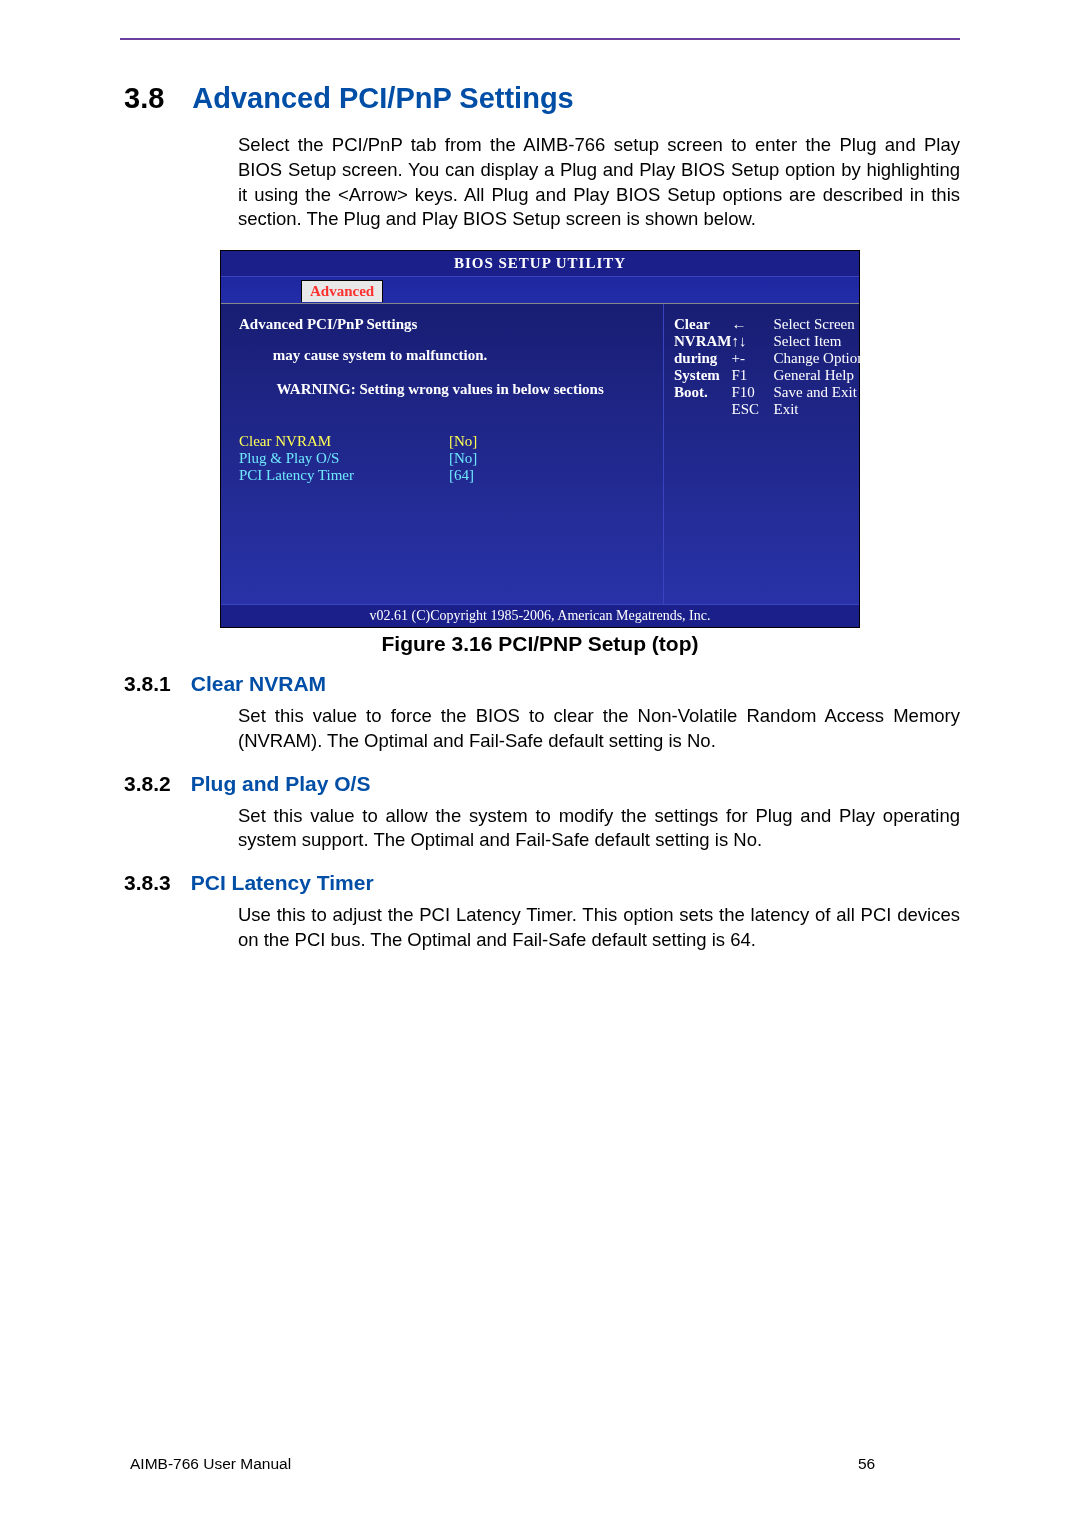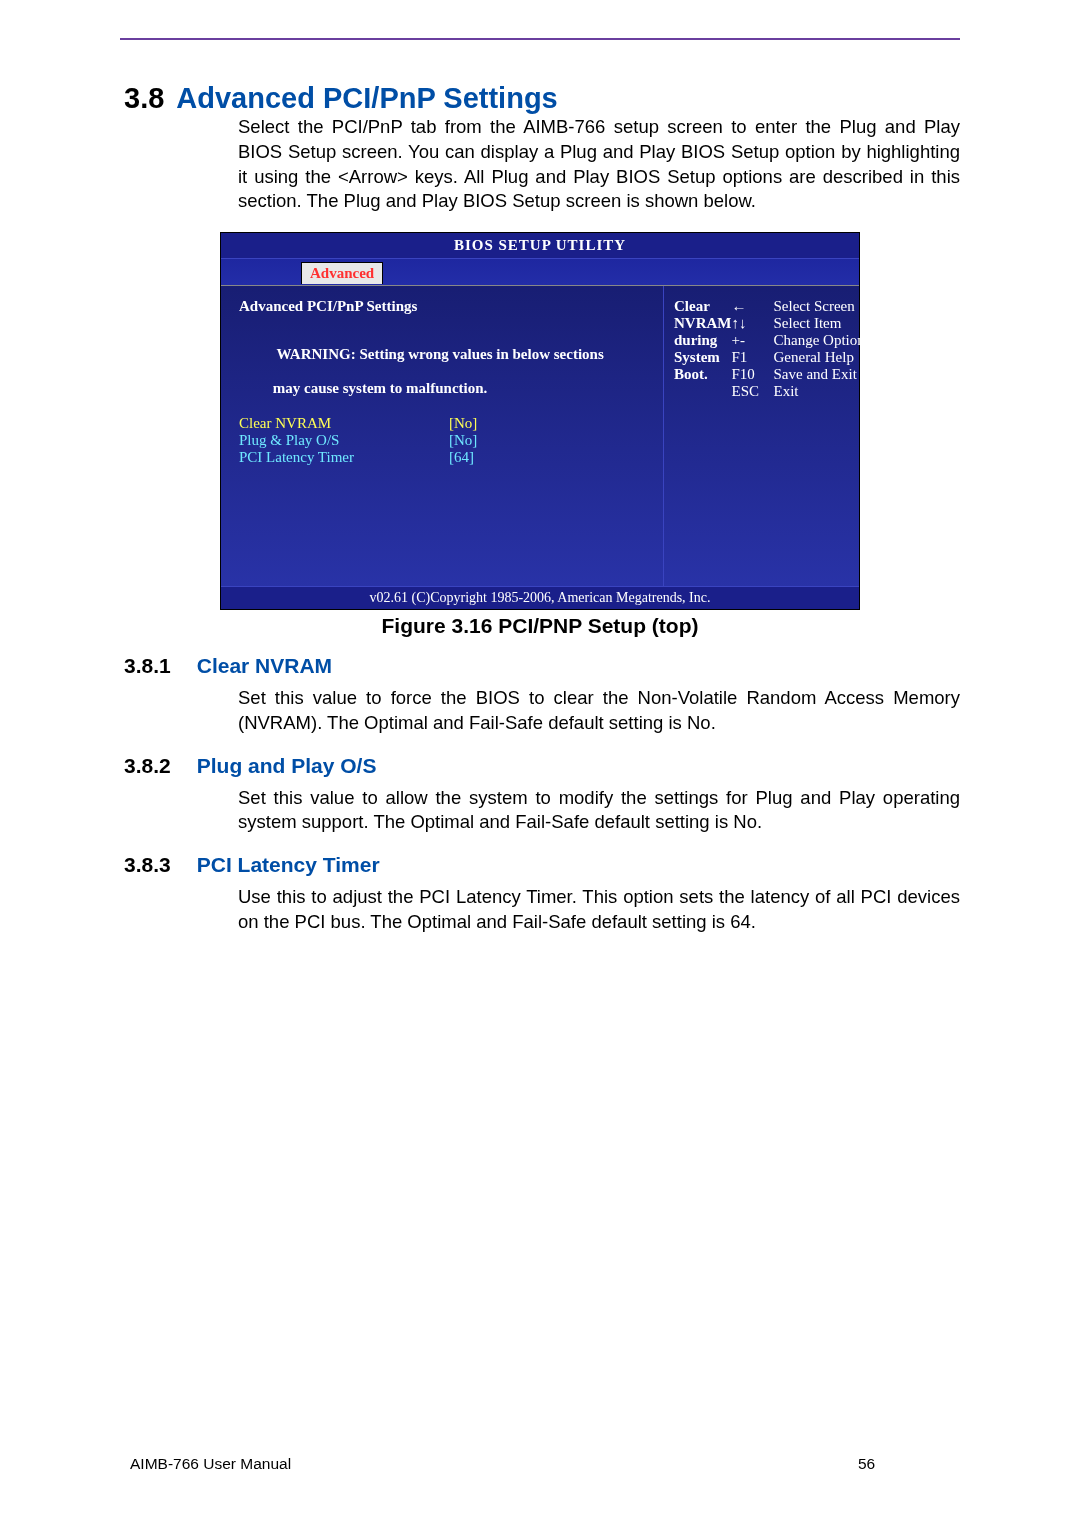--- a/index.html
+++ b/index.html
@@ -11,45 +11,45 @@
     color: #000;
     padding: 38px 120px 40px 120px;
     position: relative;
   }
   .top-rule {
     border-top: 2px solid #6a3f9e;
     margin-bottom: 42px;
   }
   .sec-heading {
     display: flex;
-    gap: 12px;
+    gap: 28px;
     align-items: baseline;
     margin-left: 4px;
-    margin-bottom: 0;
+    margin-bottom: 18px;
   }
   .sec-num {
     font-size: 29px;
     font-weight: bold;
     color: #000;
   }
   .sec-title {
     font-size: 29px;
     font-weight: bold;
     color: #004ea6;
   }
   .body-text {
     font-size: 18.5px;
     line-height: 1.34;
     margin-left: 118px;
     text-align: justify;
     margin-bottom: 18px;
   }
   .sub-heading {
     display: flex;
-    gap: 26px;
+    gap: 20px;
     align-items: baseline;
     margin-left: 4px;
     margin-top: 16px;
     margin-bottom: 8px;
   }
   .sub-num {
     font-size: 21px;
     font-weight: bold;
     color: #000;
   }
@@ -164,24 +164,24 @@
 <div class="figure-wrap">
   <div class="bios-box">
     <div class="bios-titlebar">BIOS SETUP UTILITY</div>
     <div class="bios-tabs">
       <span class="bios-tab">Advanced</span>
     </div>
     <div class="bios-body">
       <div class="bios-left">
         <div class="bios-line bios-white">Advanced PCI/PnP Settings</div>
         <div style="height:14px"></div>
+        <div class="bios-line bios-white">         may cause system to malfunction.</div>
         <div class="bios-line">
           <span class="bios-white">WARNING:</span><span class="bios-white"> Setting wrong values in below sections</span>
         </div>
-        <div class="bios-line bios-white">         may cause system to malfunction.</div>
         <div style="height:18px"></div>
         <div class="opt-row">
           <span class="opt-label bios-yellow">Clear NVRAM</span>
           <span class="bios-yellow">[No]</span>
         </div>
         <div class="opt-row">
           <span class="opt-label bios-cyan">Plug &amp; Play O/S</span>
           <span class="bios-cyan">[No]</span>
         </div>
         <div class="opt-row">

